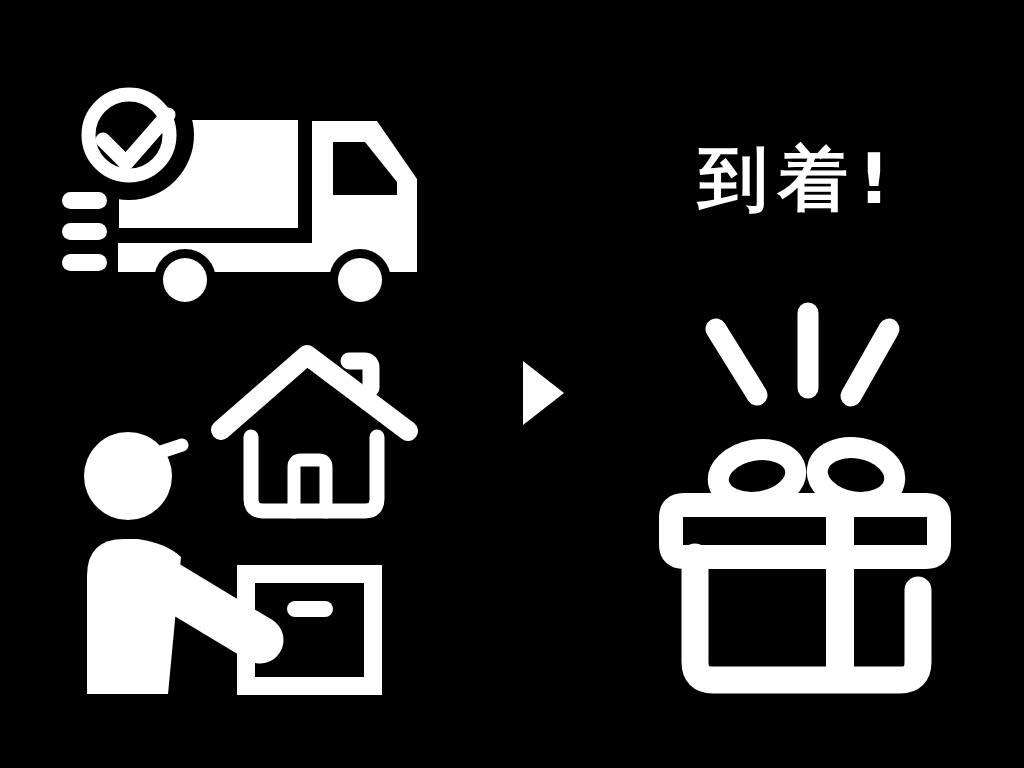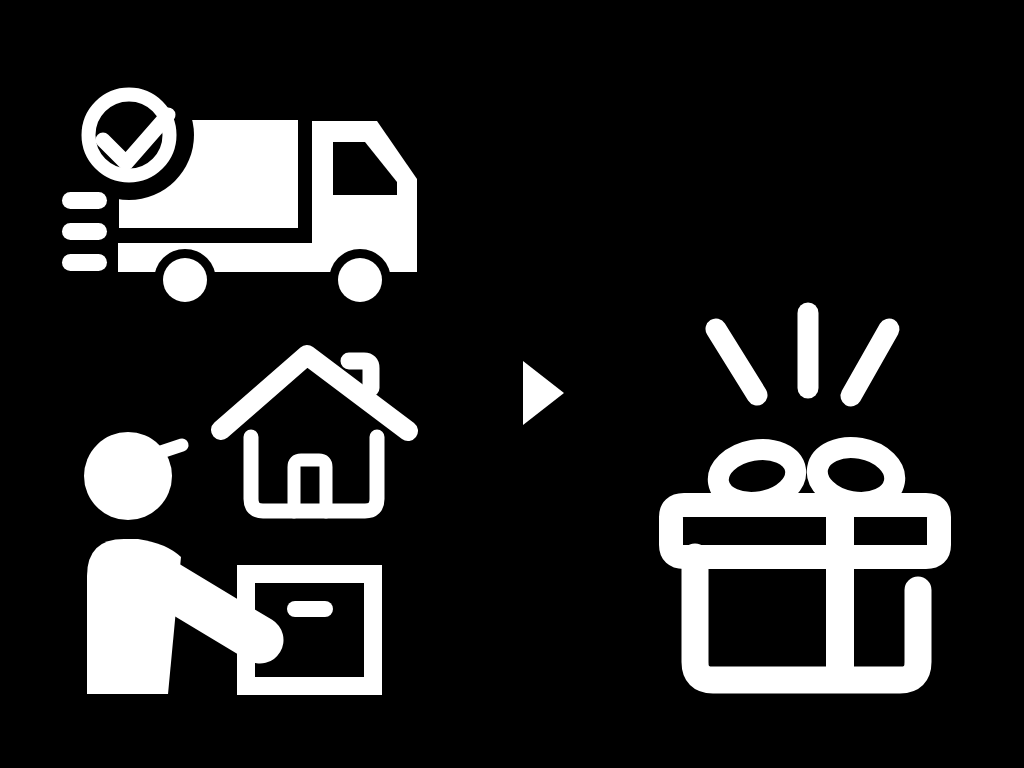--- a/index.html
+++ b/index.html
@@ -80,13 +80,14 @@
       <ellipse class="fg-stroke" cx="757" cy="476" rx="39" ry="26" stroke-width="21" transform="rotate(-10 757 476)"></ellipse>
       <ellipse class="fg-stroke" cx="856" cy="475" rx="39" ry="27" stroke-width="21" transform="rotate(10 856 475)"></ellipse>
       <path class="fg-stroke" d="M840,505 L684,505 Q671,505 671,517 L671,545 Q671,557 684,557 L840,557" stroke-width="24" stroke-linejoin="round"></path>
       <path class="fg-stroke" d="M851,505 L926,505 Q939,505 939,517 L939,545 Q939,557 926,557 L851,557" stroke-width="24" stroke-linecap="round" stroke-linejoin="round"></path>
       <line class="fg-stroke" x1="840" y1="496" x2="840" y2="668" stroke-width="28"></line>
       <path class="fg-stroke" d="M695,557 L695,662 Q695,680 713,680 L900,680 Q918,680 918,662 L918,590" stroke-width="27" stroke-linecap="round" stroke-linejoin="round"></path>
     </g>
   </svg>
 
   
+  <div class="arrival-text">到着!</div>
 </div>
 
 </body></html>

